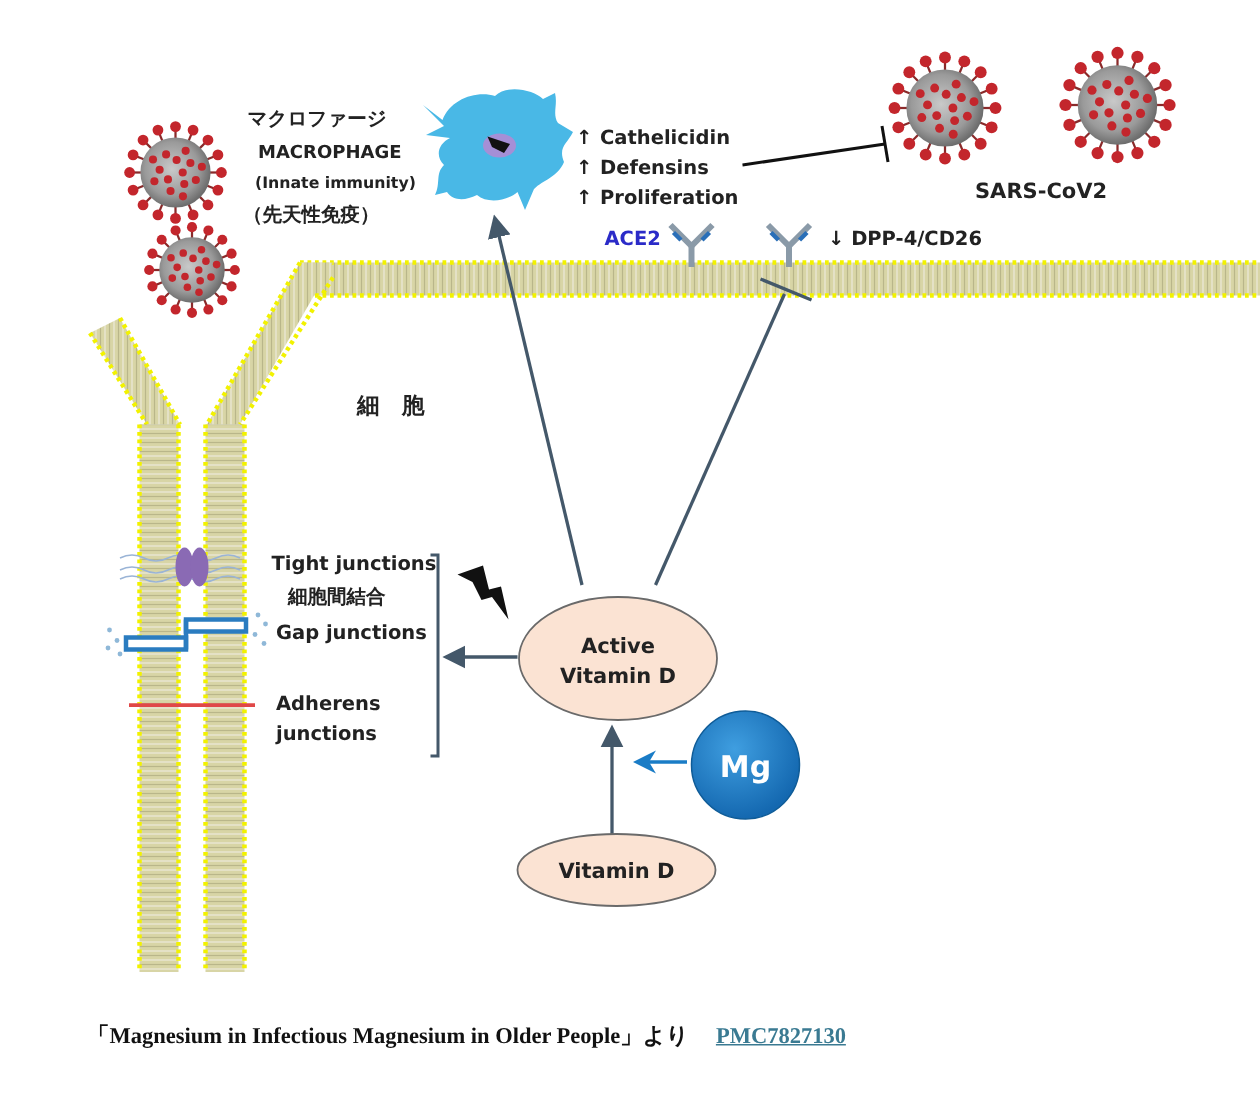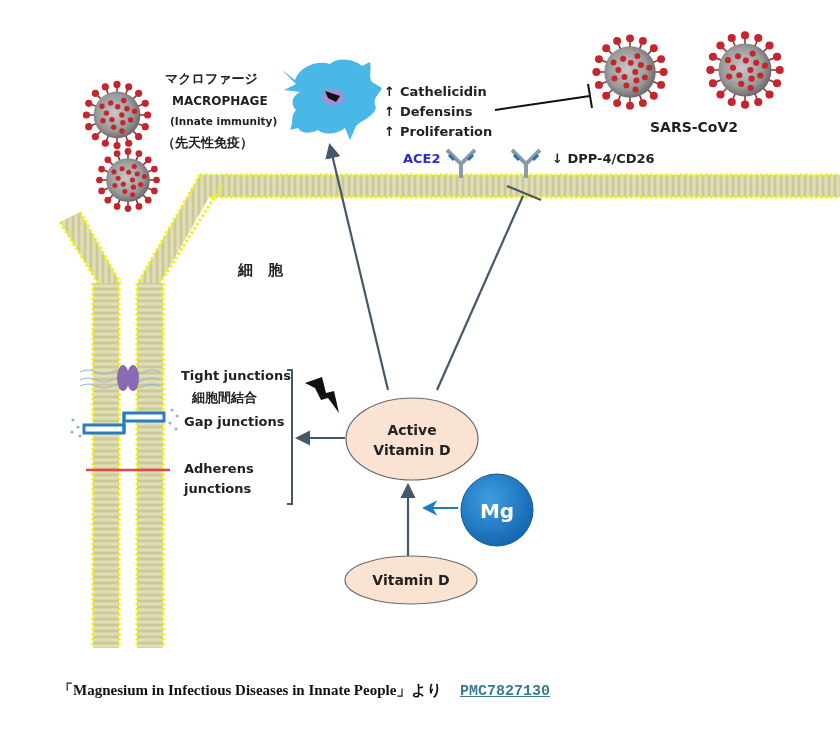--- a/index.html
+++ b/index.html
@@ -1,21 +1,21 @@
 <!DOCTYPE html>
 <html><head>
 <meta charset="utf-8">
 <style>
   html, body { margin:0; padding:0; background:#ffffff; }
   body { width:840px; height:729px; position:relative; overflow:hidden; font-family:"Liberation Sans", "DejaVu Sans", sans-serif; }
   #diagram { position:absolute; left:0; top:0; width:840px; height:729px; }
   .lbl { font-family:"DejaVu Sans", "Liberation Sans", sans-serif; fill:#222; font-weight:bold; }
   .lbl-jp { font-family:"DejaVu Sans", sans-serif; fill:#222; font-weight:bold; }
   .caption { position:absolute; left:58px; top:681px; font-family:"Liberation Serif", "DejaVu Serif", serif; font-size:15px; font-weight:bold; color:#111; white-space:nowrap; }
-  .caption a { color:#3a7a92; text-decoration:underline; margin-left:18px; font-weight:bold; font-family:Liberation Mono, monospace; }
+  .caption a { color:#3a7a92; text-decoration:underline; margin-left:18px; font-weight:bold; font-family:Liberation Serif, serif; }
 </style>
 </head>
 <body>
 
 <svg id="diagram" viewBox="0 0 840 729" xmlns="http://www.w3.org/2000/svg">
   <defs>
     <pattern id="lipid" width="6" height="6" patternUnits="userSpaceOnUse">
       <rect width="6" height="6" fill="#d8d5a6"></rect>
       <line x1="1" y1="0" x2="1" y2="6" stroke="#b9b68a" stroke-width="0.8"></line>
       <line x1="4" y1="0" x2="4" y2="6" stroke="#eceadb" stroke-width="0.8"></line>
@@ -365,14 +365,14 @@
   </g>
 
   <line x1="458" y1="508" x2="425" y2="508" stroke="#1a7cc6" stroke-width="2.2" marker-end="url(#arrowHeadBlue)"></line>
   <g>
     <circle cx="497" cy="510" r="36" fill="url(#mgGrad)" stroke="#0f5c98" stroke-width="1"></circle>
     <text text-anchor="middle" x="497" y="518" font-size="20" font-weight="bold" fill="#ffffff" font-family="DejaVu Sans, sans-serif">Mg</text>
   </g>
 </svg>
 
 <div class="caption">
-  <span>「Magnesium in Infectious Diseases in Innate People」より</span><a href="#">PMC7827130</a>
+  <span>「Magnesium in Infectious Magnesium in Older People」より</span><a href="#">PMC7827130</a>
 </div>
 
 </body></html>

